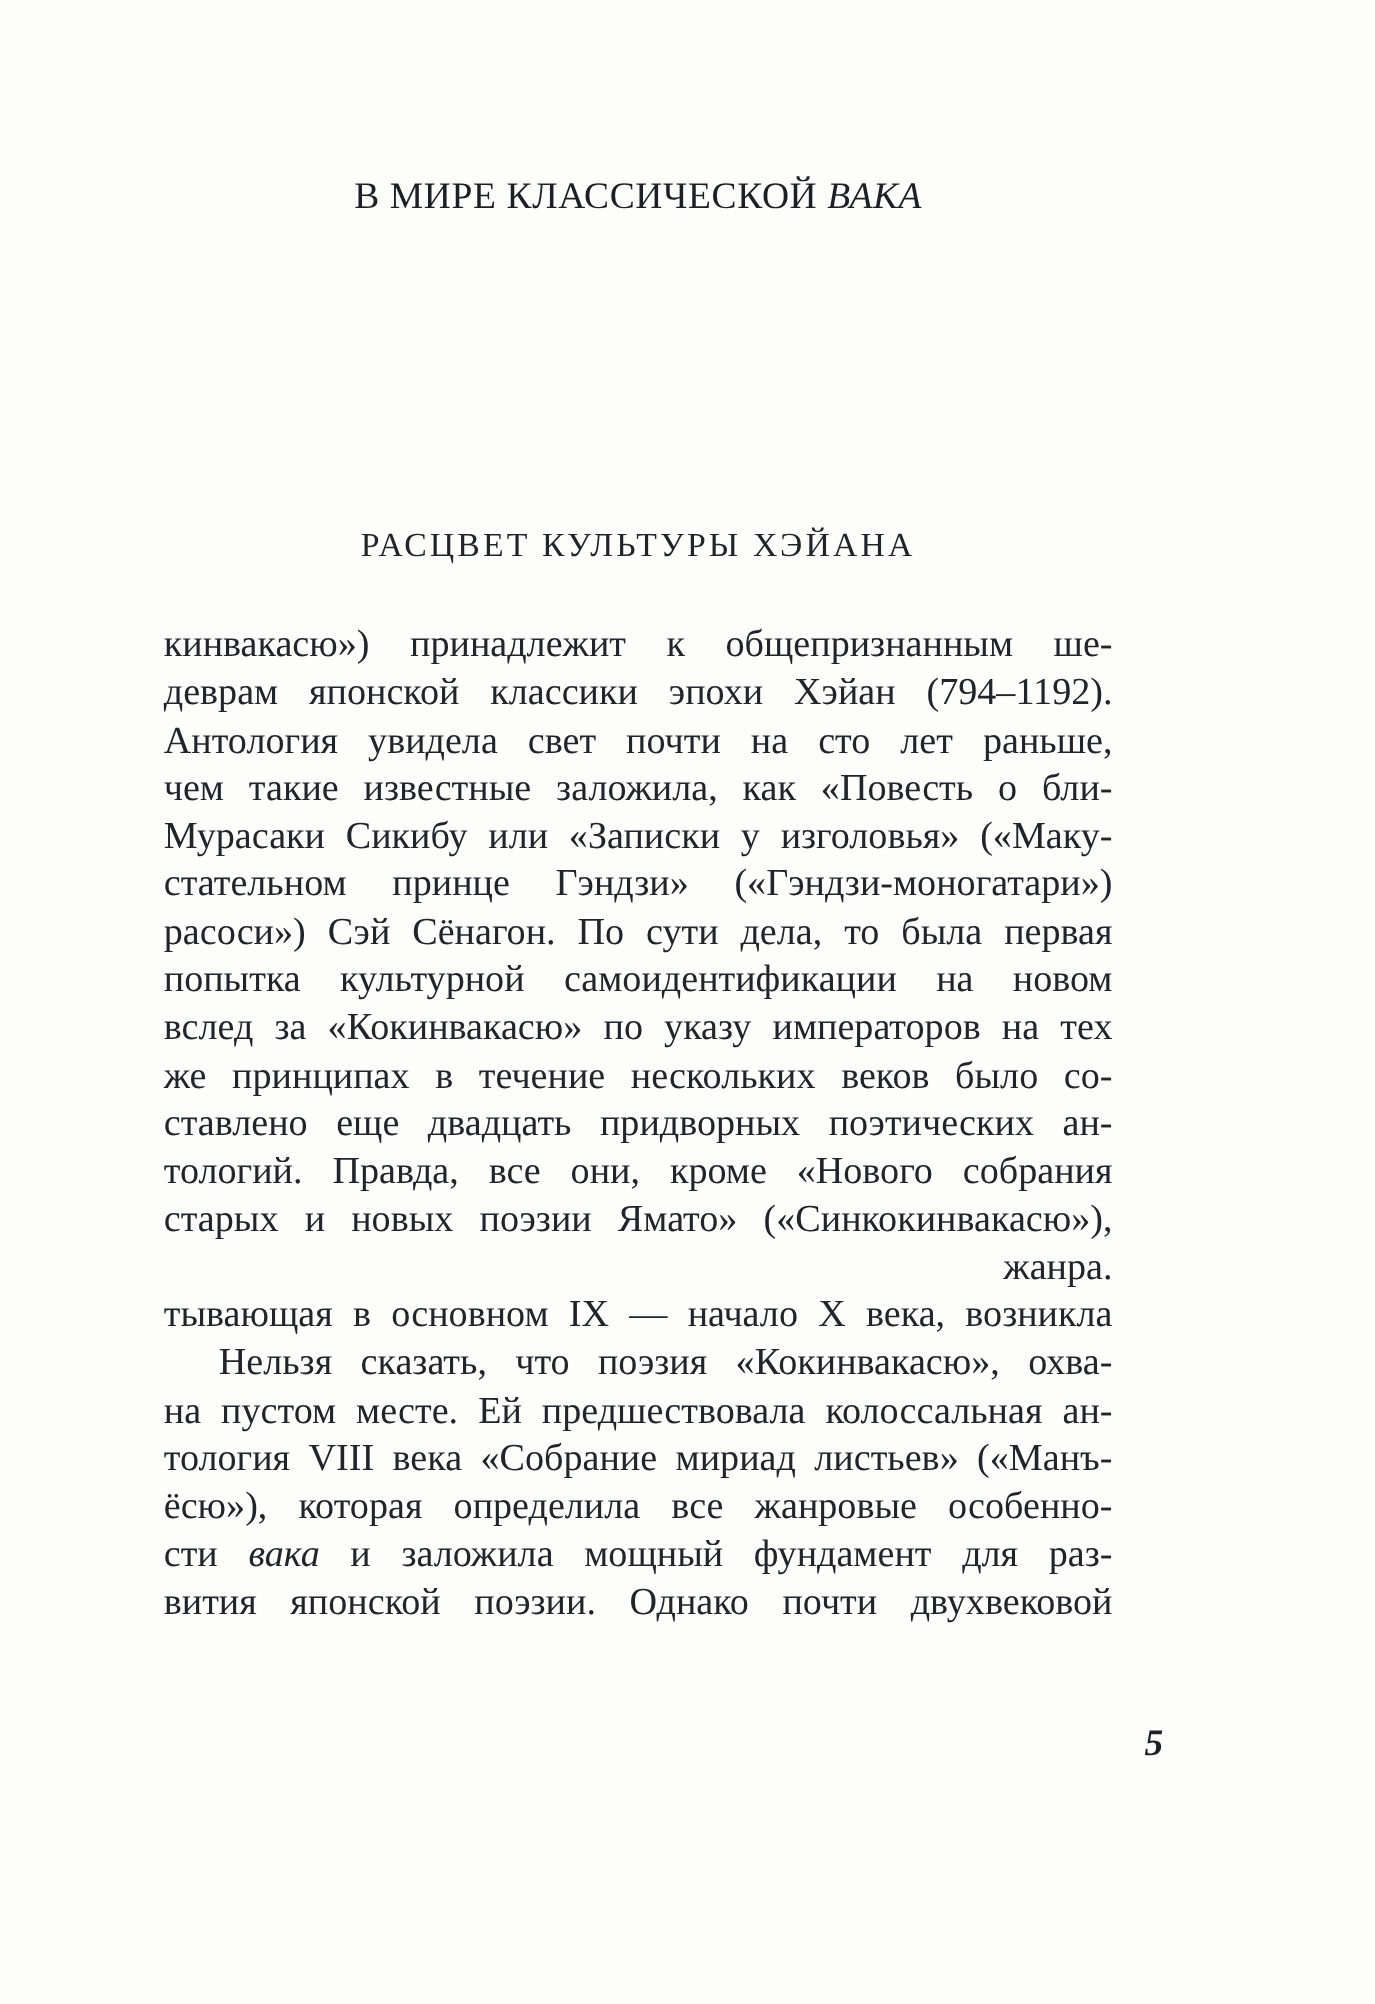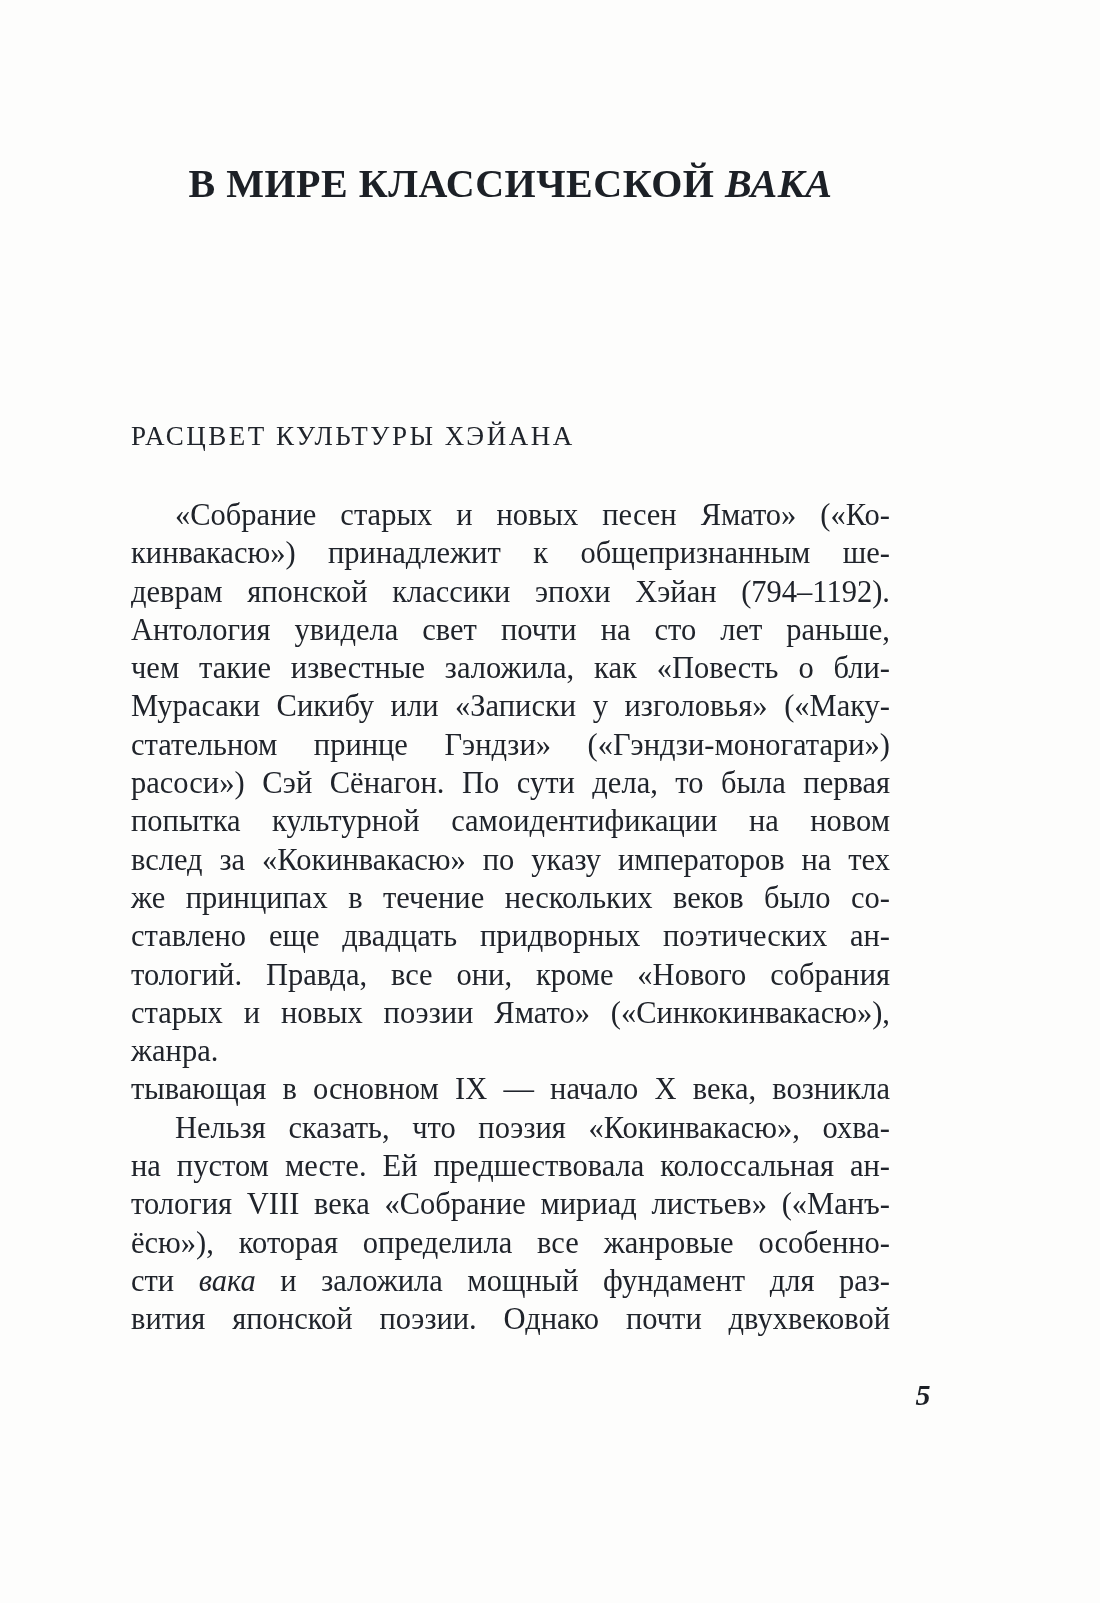--- a/index.html
+++ b/index.html
@@ -7,54 +7,55 @@
     width: 1100px;
     height: 1603px;
     position: relative;
     background: #fdfdfc;
     font-family: "Liberation Serif", "DejaVu Serif", serif;
     color: #20242b;
     overflow: hidden;
   }
   .page-title {
     position: absolute;
-    top: 160px;
+    top: 140px;
     left: 131px;
     width: 759px;
     margin: 0;
     text-align: center;
-    font-size: 40px;
-    font-weight: bold;
+    font-size: 30px;
+    font-weight: normal;
     letter-spacing: 0.5px;
     white-space: nowrap;
     color: #1c2026;
   }
   .page-title em { font-style: italic; }
   .section-heading {
     position: absolute;
     top: 421px;
     left: 131px;
     width: 759px;
     margin: 0;
+    text-align: center;
     font-size: 27px;
     font-weight: normal;
     letter-spacing: 2.5px;
     white-space: nowrap;
     color: #20242b;
   }
   .body-text {
     position: absolute;
     top: 496px;
     left: 131px;
     width: 759px;
     font-size: 30.5px;
     line-height: 38.3px;
   }
   .line {
-    text-align: left;
+    text-align: right;
     white-space: normal;
   }
   .line.just {
     text-align: justify;
     text-align-last: justify;
   }
   .line.indent { text-indent: 44px; }
   .line em { font-style: italic; }
   .page-number {
     position: absolute;
@@ -71,21 +72,20 @@
 </style>
 </head>
 <body>
 
 <h1 class="page-title"><span>В МИРЕ КЛАССИЧЕСКОЙ</span> <em>ВАКА</em></h1>
 
 <h2 class="section-heading">РАСЦВЕТ КУЛЬТУРЫ ХЭЙАНА</h2>
 
 <div class="body-text">
     <div>
-      <div class="line indent just">«Собрание старых и новых песен Ямато» («Ко-</div>
       <div class="line just">кинвакасю») принадлежит к общепризнанным ше-</div>
       <div class="line just">деврам японской классики эпохи Хэйан (794–1192).</div>
       <div class="line just">Антология увидела свет почти на сто лет раньше,</div>
       <div class="line just">чем такие известные заложила, как «Повесть о бли-</div>
       <div class="line just">Мурасаки Сикибу или «Записки у изголовья» («Маку-</div>
       <div class="line just">стательном принце Гэндзи» («Гэндзи-моногатари»)</div>
       <div class="line just">расоси») Сэй Сёнагон. По сути дела, то была первая</div>
       <div class="line just">попытка культурной самоидентификации на новом</div>
       <div class="line just">вслед за «Кокинвакасю» по указу императоров на тех</div>
       <div class="line just">же принципах в течение нескольких веков было со-</div>

